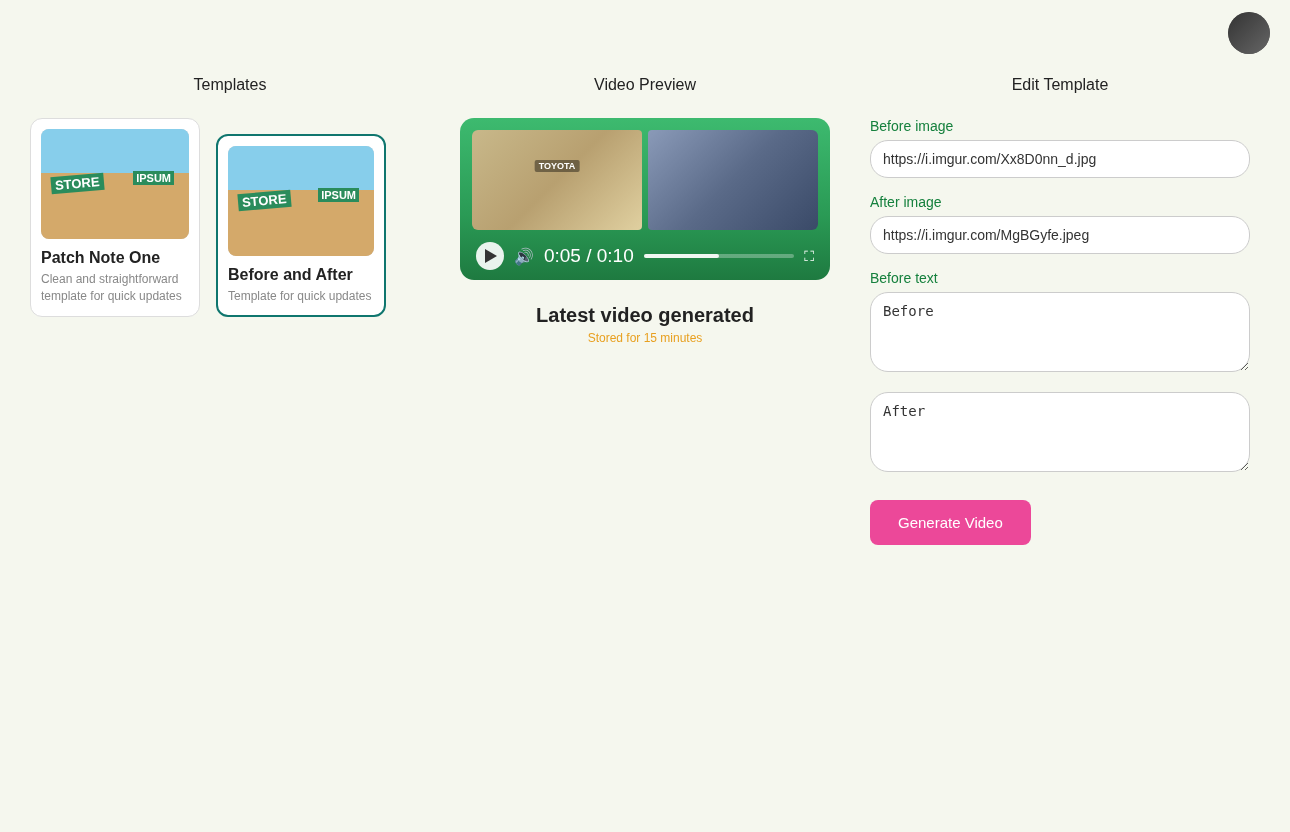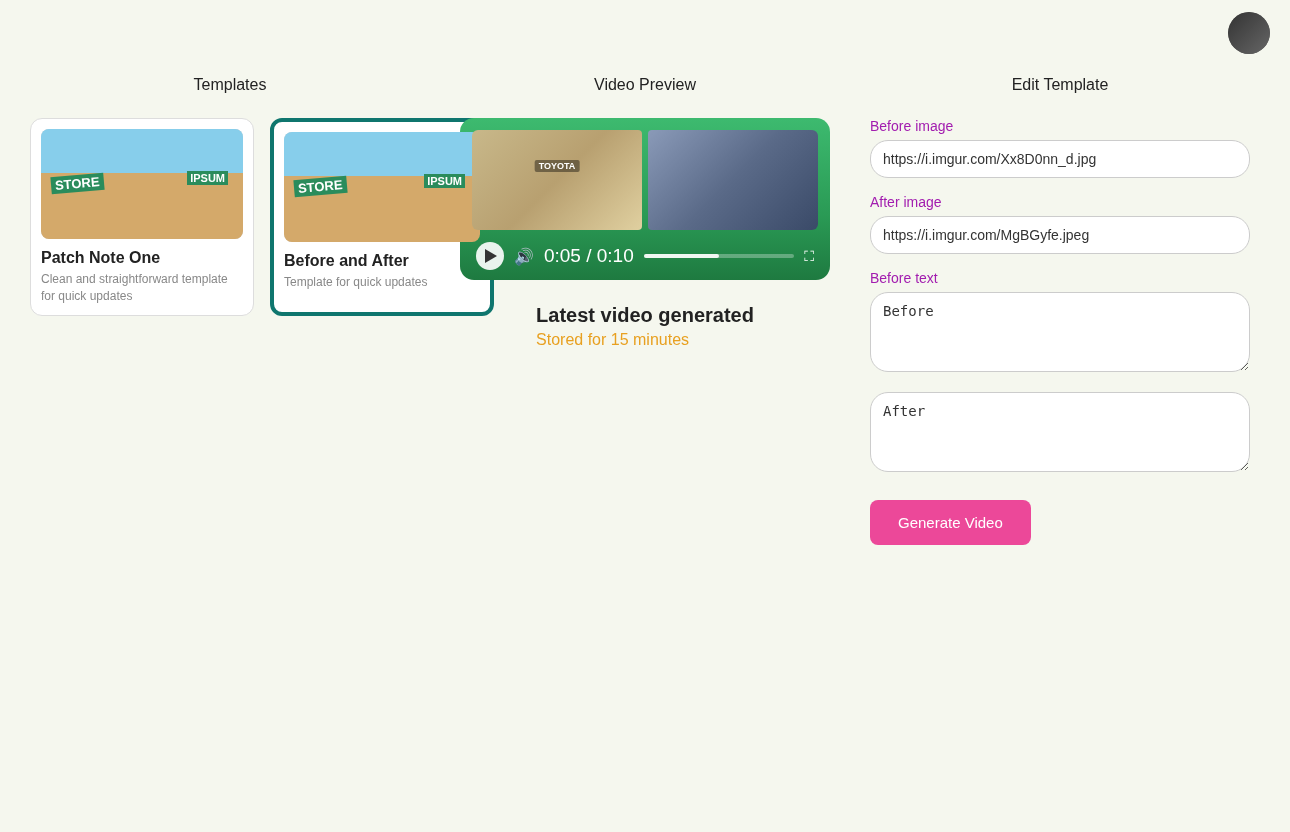--- a/index.html
+++ b/index.html
@@ -59,25 +59,26 @@
       display: flex;
       flex-direction: row;
       gap: 16px;
     }
     .template-card {
       background: #fff;
       border: 1px solid #ddd;
       border-radius: 12px;
       padding: 10px;
       cursor: pointer;
-      width: 224px;
+      width: 170px;
       flex-shrink: 0;
     }
     .template-card.selected {
-      border: 4px solid #0f766e;
+      border: 2px solid #0f766e;
+      margin-top: 16px;
     }
     .template-thumbnail {
       width: 100%;
       height: 110px;
       border-radius: 8px;
       overflow: hidden;
       margin-bottom: 10px;
       background: #ccc;
       display: flex;
       align-items: center;
@@ -224,46 +225,47 @@
       background: rgba(255,255,255,0.9);
       border-radius: 2px;
     }
     .fullscreen-btn {
       color: #fff;
       font-size: 14px;
       cursor: pointer;
       flex-shrink: 0;
     }
     .latest-video-info {
+      text-align: center;
     }
     .latest-title {
       font-size: 20px;
       font-weight: 600;
       color: #222;
       margin-bottom: 4px;
     }
     .latest-subtitle {
-      font-size: 16px;
+      font-size: 12px;
       color: #666;
     }
     .latest-subtitle span {
       color: #e8a020;
       font-weight: 500;
     }
 
     
     .edit-section {
       padding: 10px 20px;
     }
     .form-group {
       margin-bottom: 16px;
     }
     .form-label {
       font-size: 14px;
-      color: #a21caf;
+      color: #15803d;
       margin-bottom: 6px;
       display: block;
     }
     .form-input {
       width: 100%;
       padding: 10px 12px;
       border: 1px solid #ccc;
       border-radius: 18px;
       font-size: 14px;
       color: #333;

